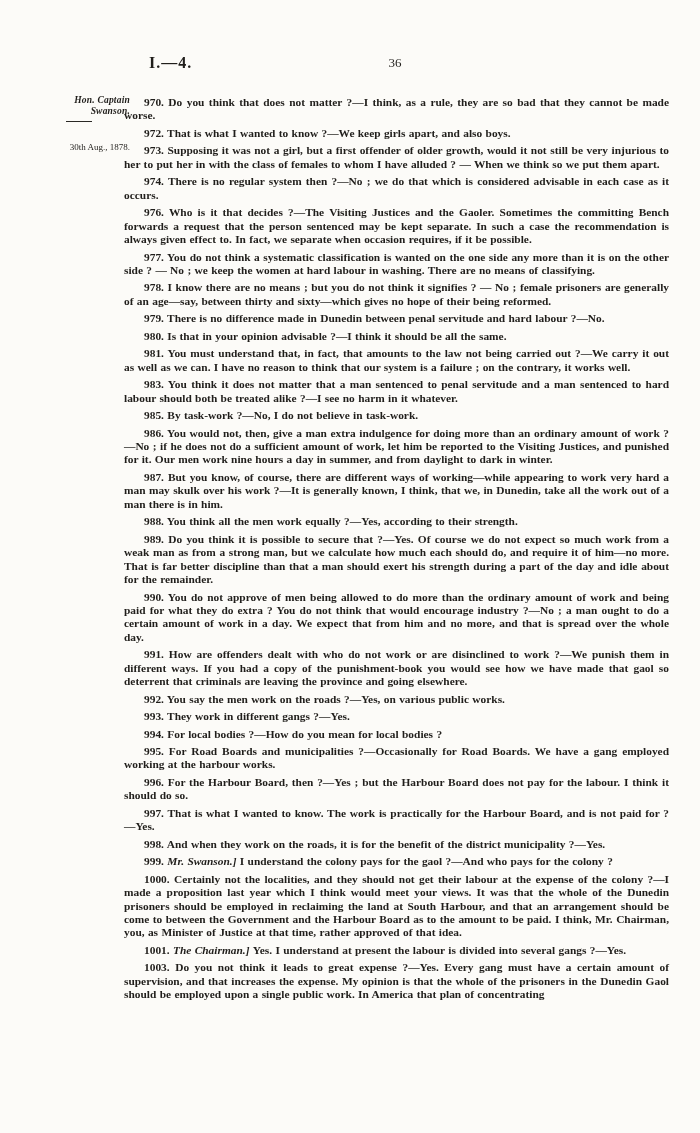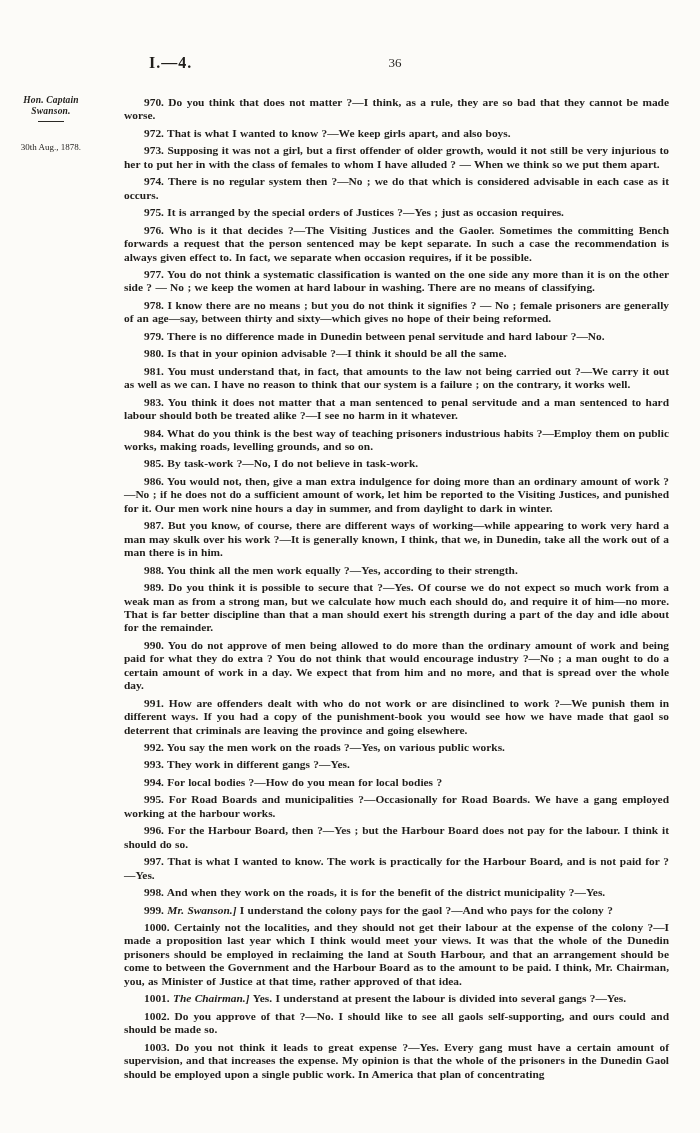--- a/index.html
+++ b/index.html
@@ -36,24 +36,24 @@
   .page-num {
     position: absolute;
     left: 0;
     width: 100%;
     top: 1px;
     text-align: center;
     font-size: 13px;
   }
   .margin-note {
     position: absolute;
-    left: 0;
+    left: 28px;
     top: 95px;
     width: 102px;
-    text-align: center;
+    text-align: right;
     line-height: 11px;
     font-family: Liberation Serif, serif;
   }
   .witness {
     font-size: 9.5px;
     font-weight: bold;
     font-style: italic;
     letter-spacing: 0.2px;
   }
   .margin-rule {
@@ -103,43 +103,40 @@
     <div class="margin-rule"></div>
     <div class="margin-date">30th Aug., 1878.</div>
   </aside>
 
   <main class="body-text">
 
   <p class="qa"><span class="qnum">970. </span>Do you think that does not matter ?—I think, as a rule, they are so bad that they cannot be made worse.</p>
       <p class="qa"><span class="qnum">972. </span>That is what I wanted to know ?—We keep girls apart, and also boys.</p>
       <p class="qa"><span class="qnum">973. </span>Supposing it was not a girl, but a first offender of older growth, would it not still be very injurious to her to put her in with the class of females to whom I have alluded ? — When we think so we put them apart.</p>
       <p class="qa"><span class="qnum">974. </span>There is no regular system then ?—No ; we do that which is considered advisable in each case as it occurs.</p>
-      <p class="qa"><span class="qnum">975. </span>It is arranged by the special orders of Justices ?—Yes ; just as occasion requires.</p>
       <p class="qa"><span class="qnum">976. </span>Who is it that decides ?—The Visiting Justices and the Gaoler.  Sometimes the committing Bench forwards a request that the person sentenced may be kept separate.  In such a case the recommendation is always given effect to.  In fact, we separate when occasion requires, if it be possible.</p>
       <p class="qa"><span class="qnum">977. </span>You do not think a systematic classification is wanted on the one side any more than it is on the other side ? — No ; we keep the women at hard labour in washing.  There are no means of classifying.</p>
       <p class="qa"><span class="qnum">978. </span>I know there are no means ; but you do not think it signifies ? — No ; female prisoners are generally of an age—say, between thirty and sixty—which gives no hope of their being reformed.</p>
       <p class="qa"><span class="qnum">979. </span>There is no difference made in Dunedin between penal servitude and hard labour ?—No.</p>
       <p class="qa"><span class="qnum">980. </span>Is that in your opinion advisable ?—I think it should be all the same.</p>
       <p class="qa"><span class="qnum">981. </span>You must understand that, in fact, that amounts to the law not being carried out ?—We carry it out as well as we can.  I have no reason to think that our system is a failure ; on the contrary, it works well.</p>
       <p class="qa"><span class="qnum">983. </span>You think it does not matter that a man sentenced to penal servitude and a man sentenced to hard labour should both be treated alike ?—I see no harm in it whatever.</p>
-      <p class="qa"><span class="qnum">984. </span>What do you think is the best way of teaching prisoners industrious habits ?—Employ them on public works, making roads, levelling grounds, and so on.</p>
       <p class="qa"><span class="qnum">985. </span>By task-work ?—No, I do not believe in task-work.</p>
       <p class="qa"><span class="qnum">986. </span>You would not, then, give a man extra indulgence for doing more than an ordinary amount of work ?—No ; if he does not do a sufficient amount of work, let him be reported to the Visiting Justices, and punished for it.  Our men work nine hours a day in summer, and from daylight to dark in winter.</p>
       <p class="qa"><span class="qnum">987. </span>But you know, of course, there are different ways of working—while appearing to work very hard a man may skulk over his work ?—It is generally known, I think, that we, in Dunedin, take all the work out of a man there is in him.</p>
       <p class="qa"><span class="qnum">988. </span>You think all the men work equally ?—Yes, according to their strength.</p>
       <p class="qa"><span class="qnum">989. </span>Do you think it is possible to secure that ?—Yes.  Of course we do not expect so much work from a weak man as from a strong man, but we calculate how much each should do, and require it of him—no more.  That is far better discipline than that a man should exert his strength during a part of the day and idle about for the remainder.</p>
       <p class="qa"><span class="qnum">990. </span>You do not approve of men being allowed to do more than the ordinary amount of work and being paid for what they do extra ?  You do not think that would encourage industry ?—No ; a man ought to do a certain amount of work in a day.  We expect that from him and no more, and that is spread over the whole day.</p>
       <p class="qa"><span class="qnum">991. </span>How are offenders dealt with who do not work or are disinclined to work ?—We punish them in different ways.  If you had a copy of the punishment-book you would see how we have made that gaol so deterrent that criminals are leaving the province and going elsewhere.</p>
       <p class="qa"><span class="qnum">992. </span>You say the men work on the roads ?—Yes, on various public works.</p>
       <p class="qa"><span class="qnum">993. </span>They work in different gangs ?—Yes.</p>
       <p class="qa"><span class="qnum">994. </span>For local bodies ?—How do you mean for local bodies ?</p>
       <p class="qa"><span class="qnum">995. </span>For Road Boards and municipalities ?—Occasionally for Road Boards.  We have a gang employed working at the harbour works.</p>
       <p class="qa"><span class="qnum">996. </span>For the Harbour Board, then ?—Yes ; but the Harbour Board does not pay for the labour.  I think it should do so.</p>
       <p class="qa"><span class="qnum">997. </span>That is what I wanted to know.  The work is practically for the Harbour Board, and is not paid for ?—Yes.</p>
       <p class="qa"><span class="qnum">998. </span>And when they work on the roads, it is for the benefit of the district municipality ?—Yes.</p>
       <p class="qa"><span class="qnum">999. </span><i class="speaker">Mr. Swanson.] </i>I understand the colony pays for the gaol ?—And who pays for the colony ?</p>
       <p class="qa"><span class="qnum">1000. </span>Certainly not the localities, and they should not get their labour at the expense of the colony ?—I made a proposition last year which I think would meet your views.  It was that the whole of the Dunedin prisoners should be employed in reclaiming the land at South Harbour, and that an arrangement should be come to between the Government and the Harbour Board as to the amount to be paid.  I think, Mr. Chairman, you, as Minister of Justice at that time, rather approved of that idea.</p>
       <p class="qa"><span class="qnum">1001. </span><i class="speaker">The Chairman.] </i>Yes.  I understand at present the labour is divided into several gangs ?—Yes.</p>
-      <p class="qa"><span class="qnum">1002. </span>Do you approve of that ?—No.  I should like to see all gaols self-supporting, and ours could and should be made so.</p>
       <p class="qa"><span class="qnum">1003. </span>Do you not think it leads to great expense ?—Yes.  Every gang must have a certain amount of supervision, and that increases the expense.  My opinion is that the whole of the prisoners in the Dunedin Gaol should be employed upon a single public work.  In America that plan of concentrating</p>
     </main>
 
 </div>
 
 </body></html>

